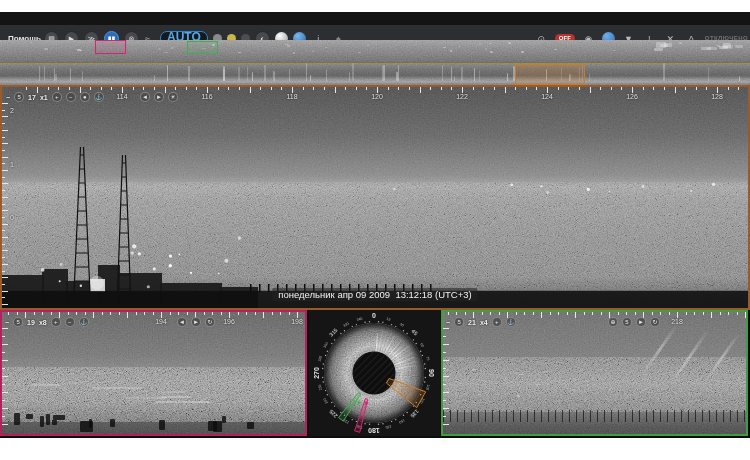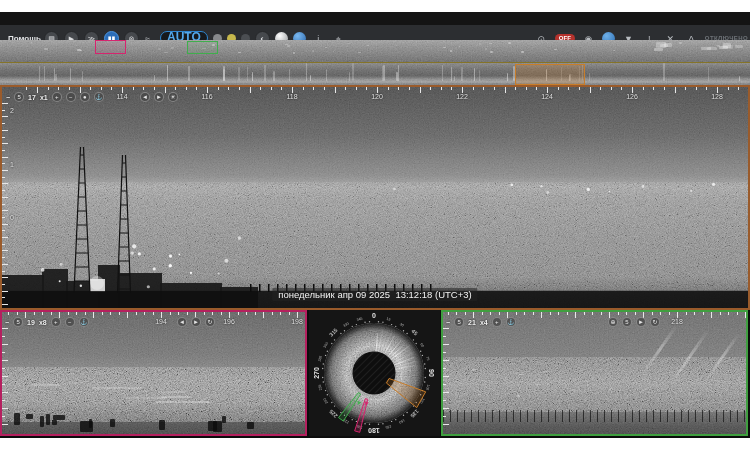--- a/index.html
+++ b/index.html
@@ -456,21 +456,21 @@
         <div class="vbtn">+</div>
         <div class="vbtn">−</div>
         <div class="vbtn">●</div>
         <div class="vbtn">⚓</div>
       </div>
     <div class="hicons" id="main-micons" style="left:138px;">
         <div class="vbtn">◄</div>
         <div class="vbtn">►</div>
         <div class="vbtn">☀</div>
       </div>
-    <div class="timestamp">понедельник апр 09 2025  13:12:18 (UTC+3)</div>
+    <div class="timestamp">понедельник апр 09 2009  13:12:18 (UTC+3)</div>
   </div>
 
   <div class="bottomrow">
 
     <div class="subview" id="leftview">
       <div class="noise">
         <svg preserveAspectRatio="none">
             <rect width="100%" height="100%" filter="url(#tnoise)" opacity="0.35"></rect>
           </svg>
       </div>

